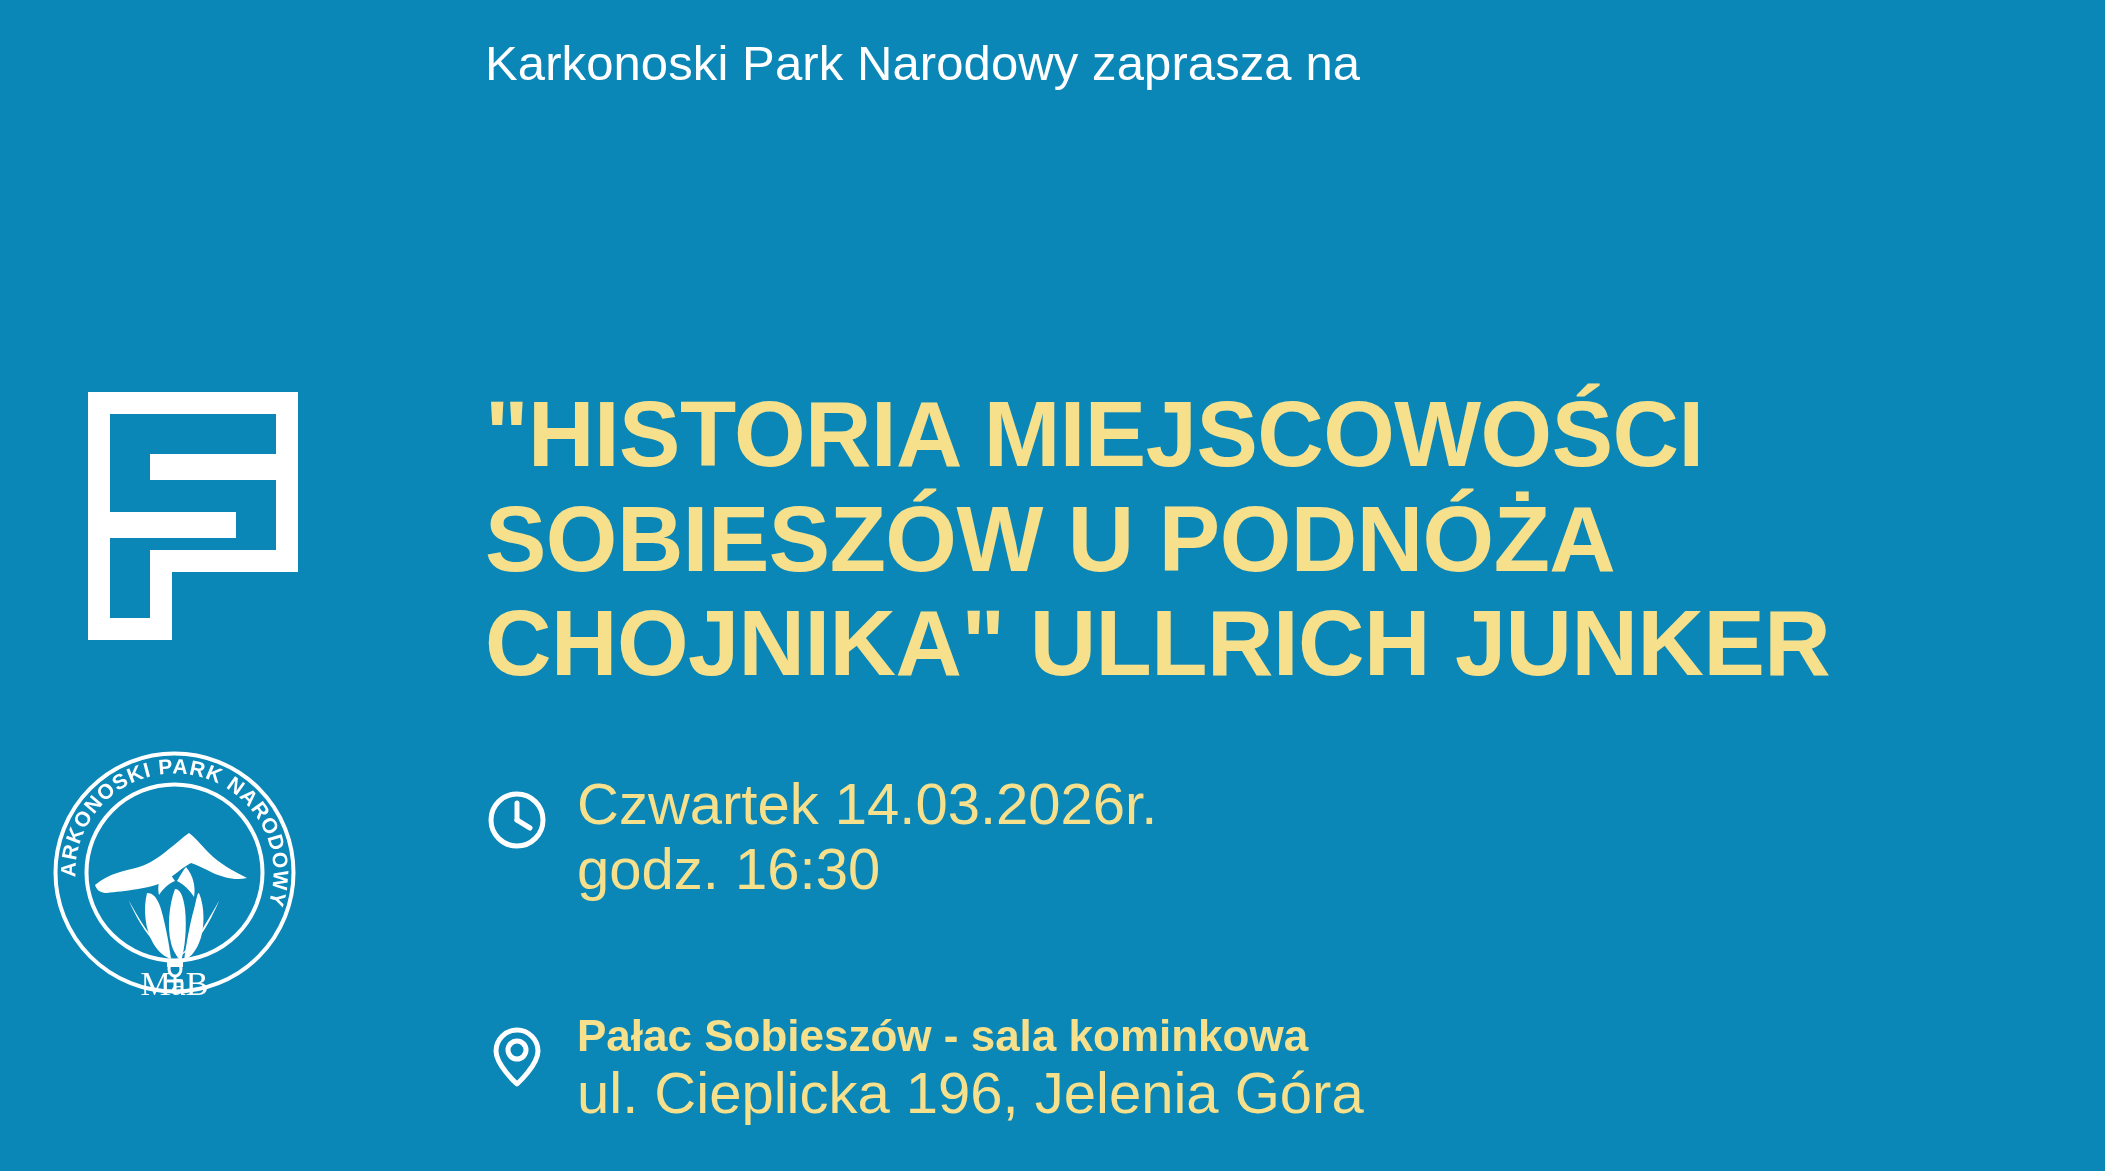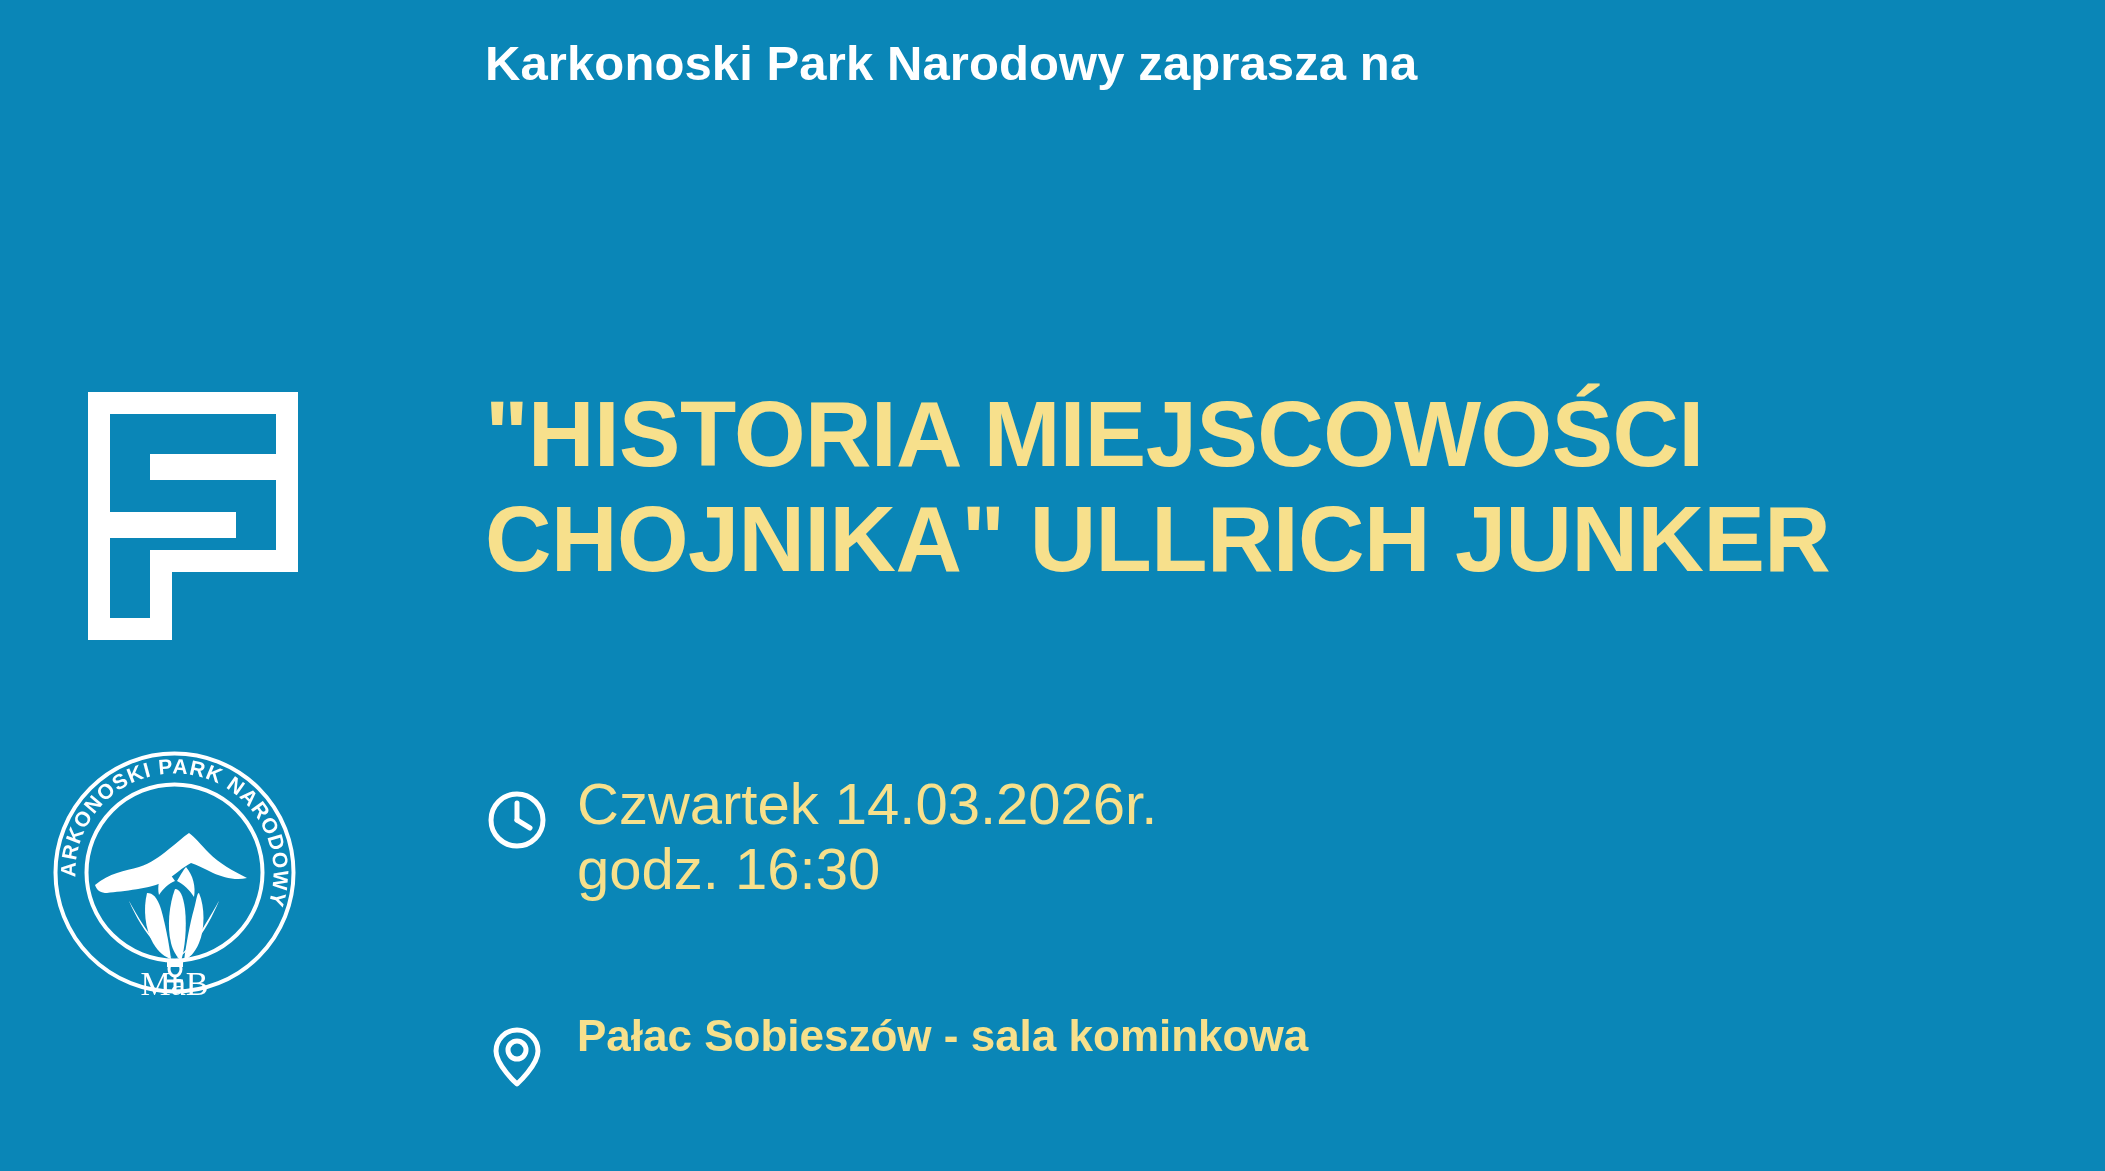--- a/index.html
+++ b/index.html
@@ -58,21 +58,21 @@
   }
 
   .intro {
     position: absolute;
     left: 0;
     top: 36px;
     width: 1100px;
     color: #ffffff;
     font-size: 49px;
     line-height: 1.13;
-    font-weight: 700;
+    font-weight: 400;
     font-stretch: condensed;
     letter-spacing: 0.1px;
   }
   .intro .ln { display: block; white-space: nowrap; }
 
   .event-title {
     position: absolute;
     left: 0;
     top: 320px;
     width: 1590px;
@@ -236,20 +236,21 @@
   </div>
 
   <div class="content">
 
     <div class="intro">
       <span class="ln">Karkonoski Park Narodowy zaprasza na</span>
     </div>
 
     <h1 class="event-title">
       <span class="ln">"HISTORIA MIEJSCOWOŚCI</span>
+      <span class="ln">SOBIESZÓW U PODNÓŻA</span>
       <span class="ln">CHOJNIKA" ULLRICH JUNKER</span>
     </h1>
 
     <div class="info-row row-date">
       <span class="info-icon">
         <svg viewBox="0 0 64 64" width="64" height="64" aria-hidden="true">
           <circle cx="32" cy="32" r="26" fill="none" stroke="#ffffff" stroke-width="5"></circle>
           <line x1="32" y1="32" x2="32" y2="15" stroke="#ffffff" stroke-width="5" stroke-linecap="round"></line>
           <line x1="32" y1="32" x2="45" y2="40" stroke="#ffffff" stroke-width="5" stroke-linecap="round"></line>
         </svg>
@@ -262,17 +263,18 @@
 
     <div class="info-row row-place">
       <span class="info-icon">
         <svg viewBox="0 0 64 64" width="64" height="64" aria-hidden="true">
           <path d="M32 6 C20.5 6 11 15.5 11 27 C11 41 32 60 32 60 C32 60 53 41 53 27 C53 15.5 43.5 6 32 6 Z" fill="none" stroke="#ffffff" stroke-width="5" stroke-linejoin="round"></path>
           <circle cx="32" cy="26" r="9" fill="none" stroke="#ffffff" stroke-width="5"></circle>
         </svg>
       </span>
       <span class="info-text">
         <span class="place-line-1">Pałac Sobieszów - sala kominkowa</span>
+        <span class="place-line-2">ul. Cieplicka 196, Jelenia Góra</span>
       </span>
     </div>
 
   </div>
 </div>
 
 </body></html>

